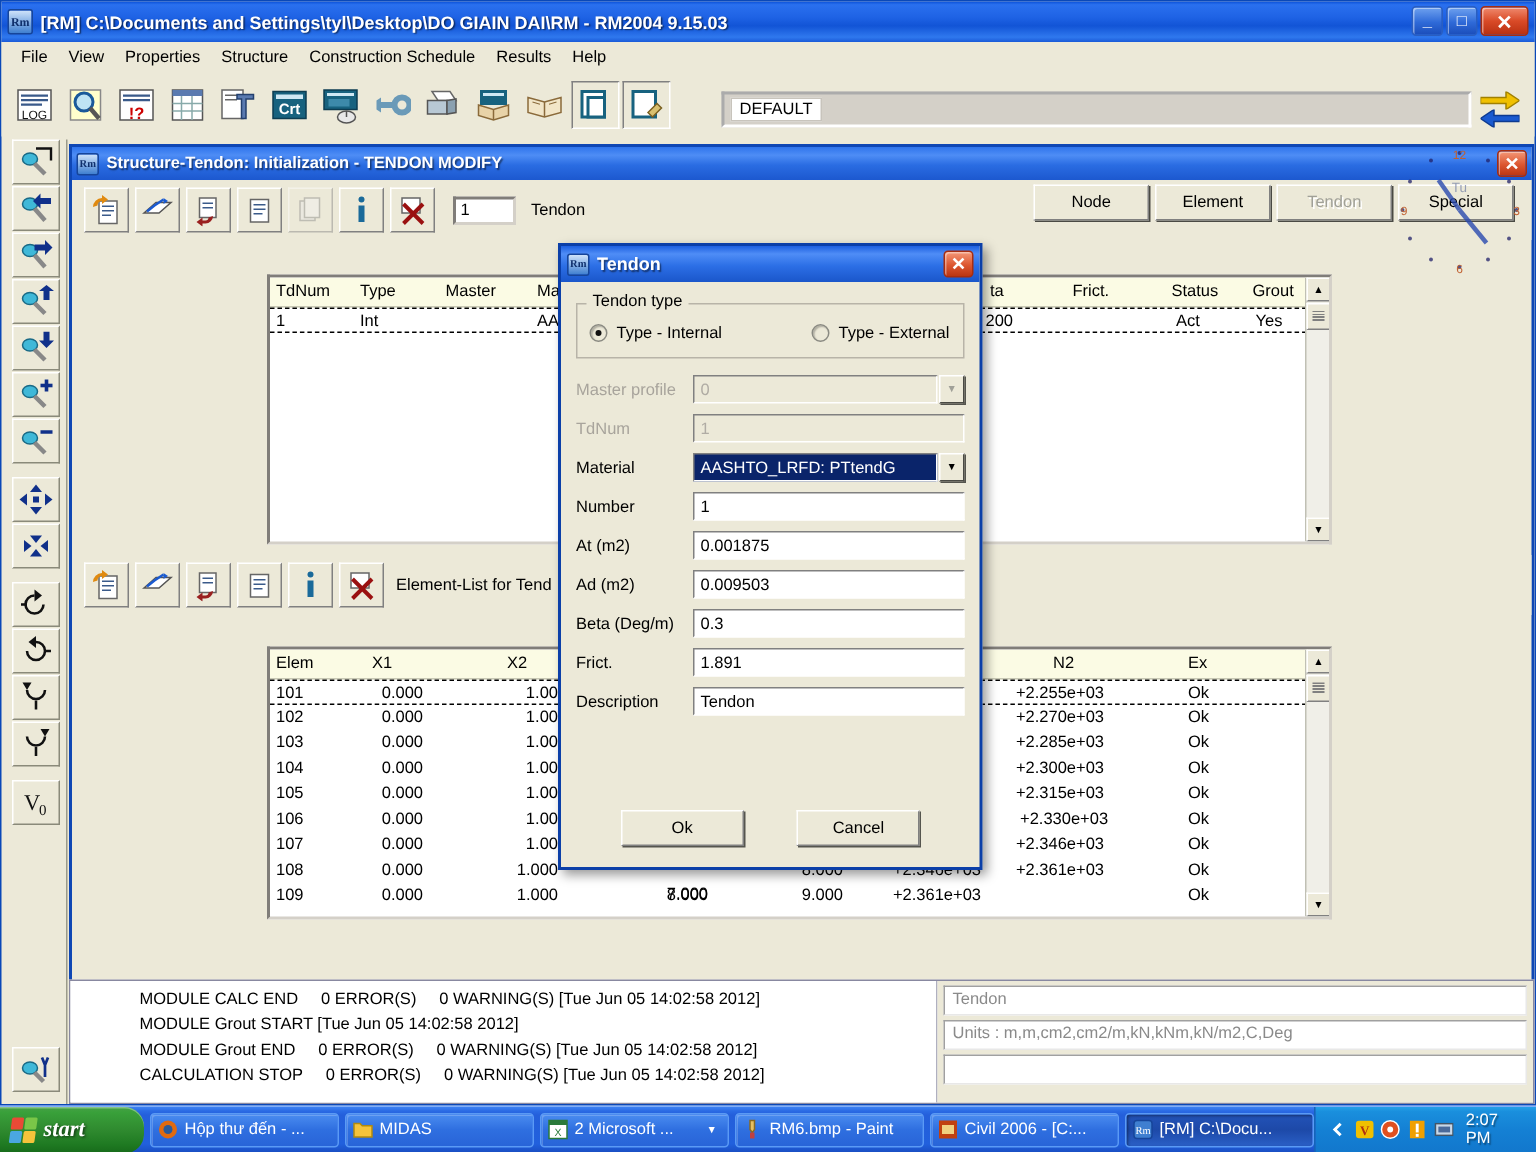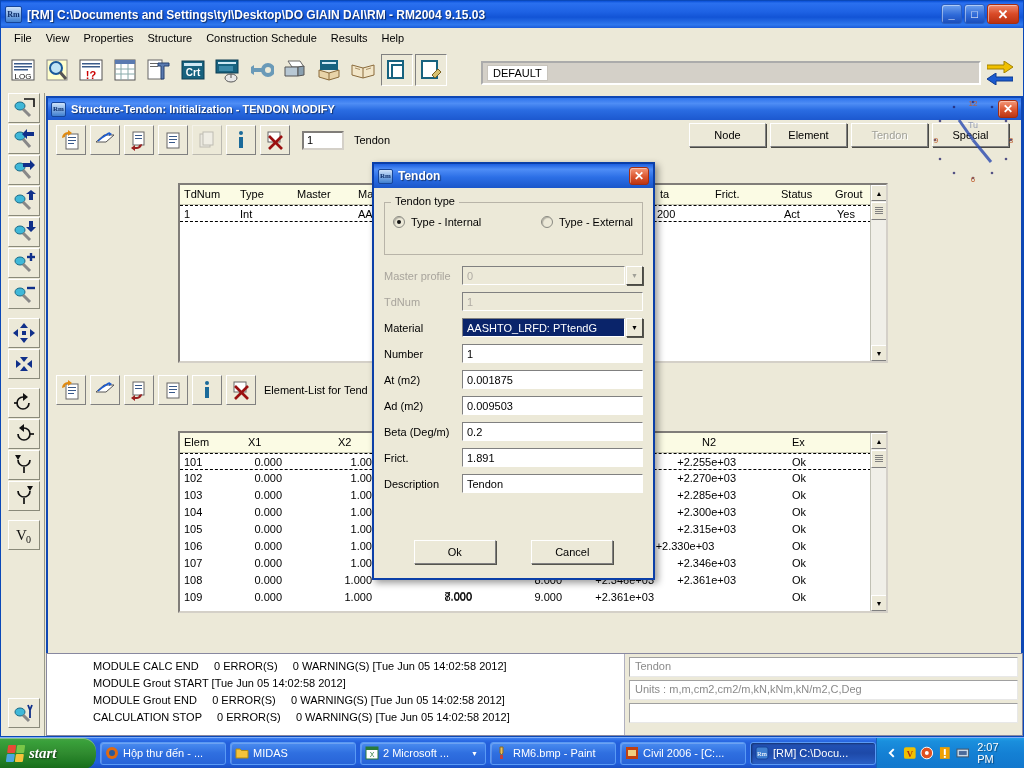--- a/index.html
+++ b/index.html
@@ -280,21 +280,21 @@
   }
   #dlg-body { position: relative; padding: 8px 10px 0 10px; }
   #type-group {
     border: 1px solid #b8b4a8; padding: 6px 8px 2px 8px; position: relative;
     margin-top: 6px;
   }
   #type-group-legend {
     position: absolute; top: -8px; left: 6px; background: #ece9d8;
     padding: 0 4px; font-size: 11px;
   }
-  .radio-row { display: flex; margin: 7px 0 24px 0; }
+  .radio-row { display: flex; margin: 7px 0 8px 0; }
   .radio-opt { display: flex; align-items: center; font-size: 11px; }
   .radio-opt:first-child { width: 148px; }
   .radio {
     width: 12px; height: 12px; border-radius: 50%;
     border: 1px solid #8a8a82; background: #ece9d8;
     margin-right: 6px; position: relative;
     box-shadow: inset 1px 1px 1px rgba(0,0,0,.25);
   }
   .radio.on::after {
     content:""; position:absolute; left:3px; top:3px; width:4px; height:4px;
@@ -895,21 +895,21 @@
               <span class="gc" style="left: 130px; width: 62px; text-align: right;">1.00</span>
               <span class="gc" style="left: 396px; width: 78px; text-align: right;">3</span>
               <span class="gc" style="left: 478px; width: 78px; text-align: right;">+2.315e+03</span>
               <span class="gc" style="left: 612px;">Ok</span>
             </div>
             <div class="grid-row">
               <span class="gc" style="left: 4px;">106</span>
               <span class="gc" style="left: 40px; width: 62px; text-align: right;">0.000</span>
               <span class="gc" style="left: 130px; width: 62px; text-align: right;">1.00</span>
               <span class="gc" style="left: 396px; width: 78px; text-align: right;">3</span>
-              <span class="gc" style="left: 466px; width: 78px; text-align: center;">+2.330e+03</span>
+              <span class="gc" style="left: 500px; width: 78px; text-align: left;">+2.330e+03</span>
               <span class="gc" style="left: 612px;">Ok</span>
             </div>
             <div class="grid-row">
               <span class="gc" style="left: 4px;">107</span>
               <span class="gc" style="left: 40px; width: 62px; text-align: right;">0.000</span>
               <span class="gc" style="left: 130px; width: 62px; text-align: right;">1.00</span>
               <span class="gc" style="left: 396px; width: 78px; text-align: right;">3</span>
               <span class="gc" style="left: 478px; width: 78px; text-align: right;">+2.346e+03</span>
               <span class="gc" style="left: 612px;">Ok</span>
             </div>
@@ -1015,21 +1015,21 @@
         <div class="field-row">
           <span class="field-label">At (m2)</span>
           <span class="field-input">0.001875</span>
         </div>
         <div class="field-row">
           <span class="field-label">Ad (m2)</span>
           <span class="field-input">0.009503</span>
         </div>
         <div class="field-row">
           <span class="field-label">Beta (Deg/m)</span>
-          <span class="field-input">0.2</span>
+          <span class="field-input">0.3</span>
         </div>
         <div class="field-row">
           <span class="field-label">Frict.</span>
           <span class="field-input">1.891</span>
         </div>
         <div class="field-row">
           <span class="field-label">Description</span>
           <span class="field-input">Tendon</span>
         </div>
       </div>

